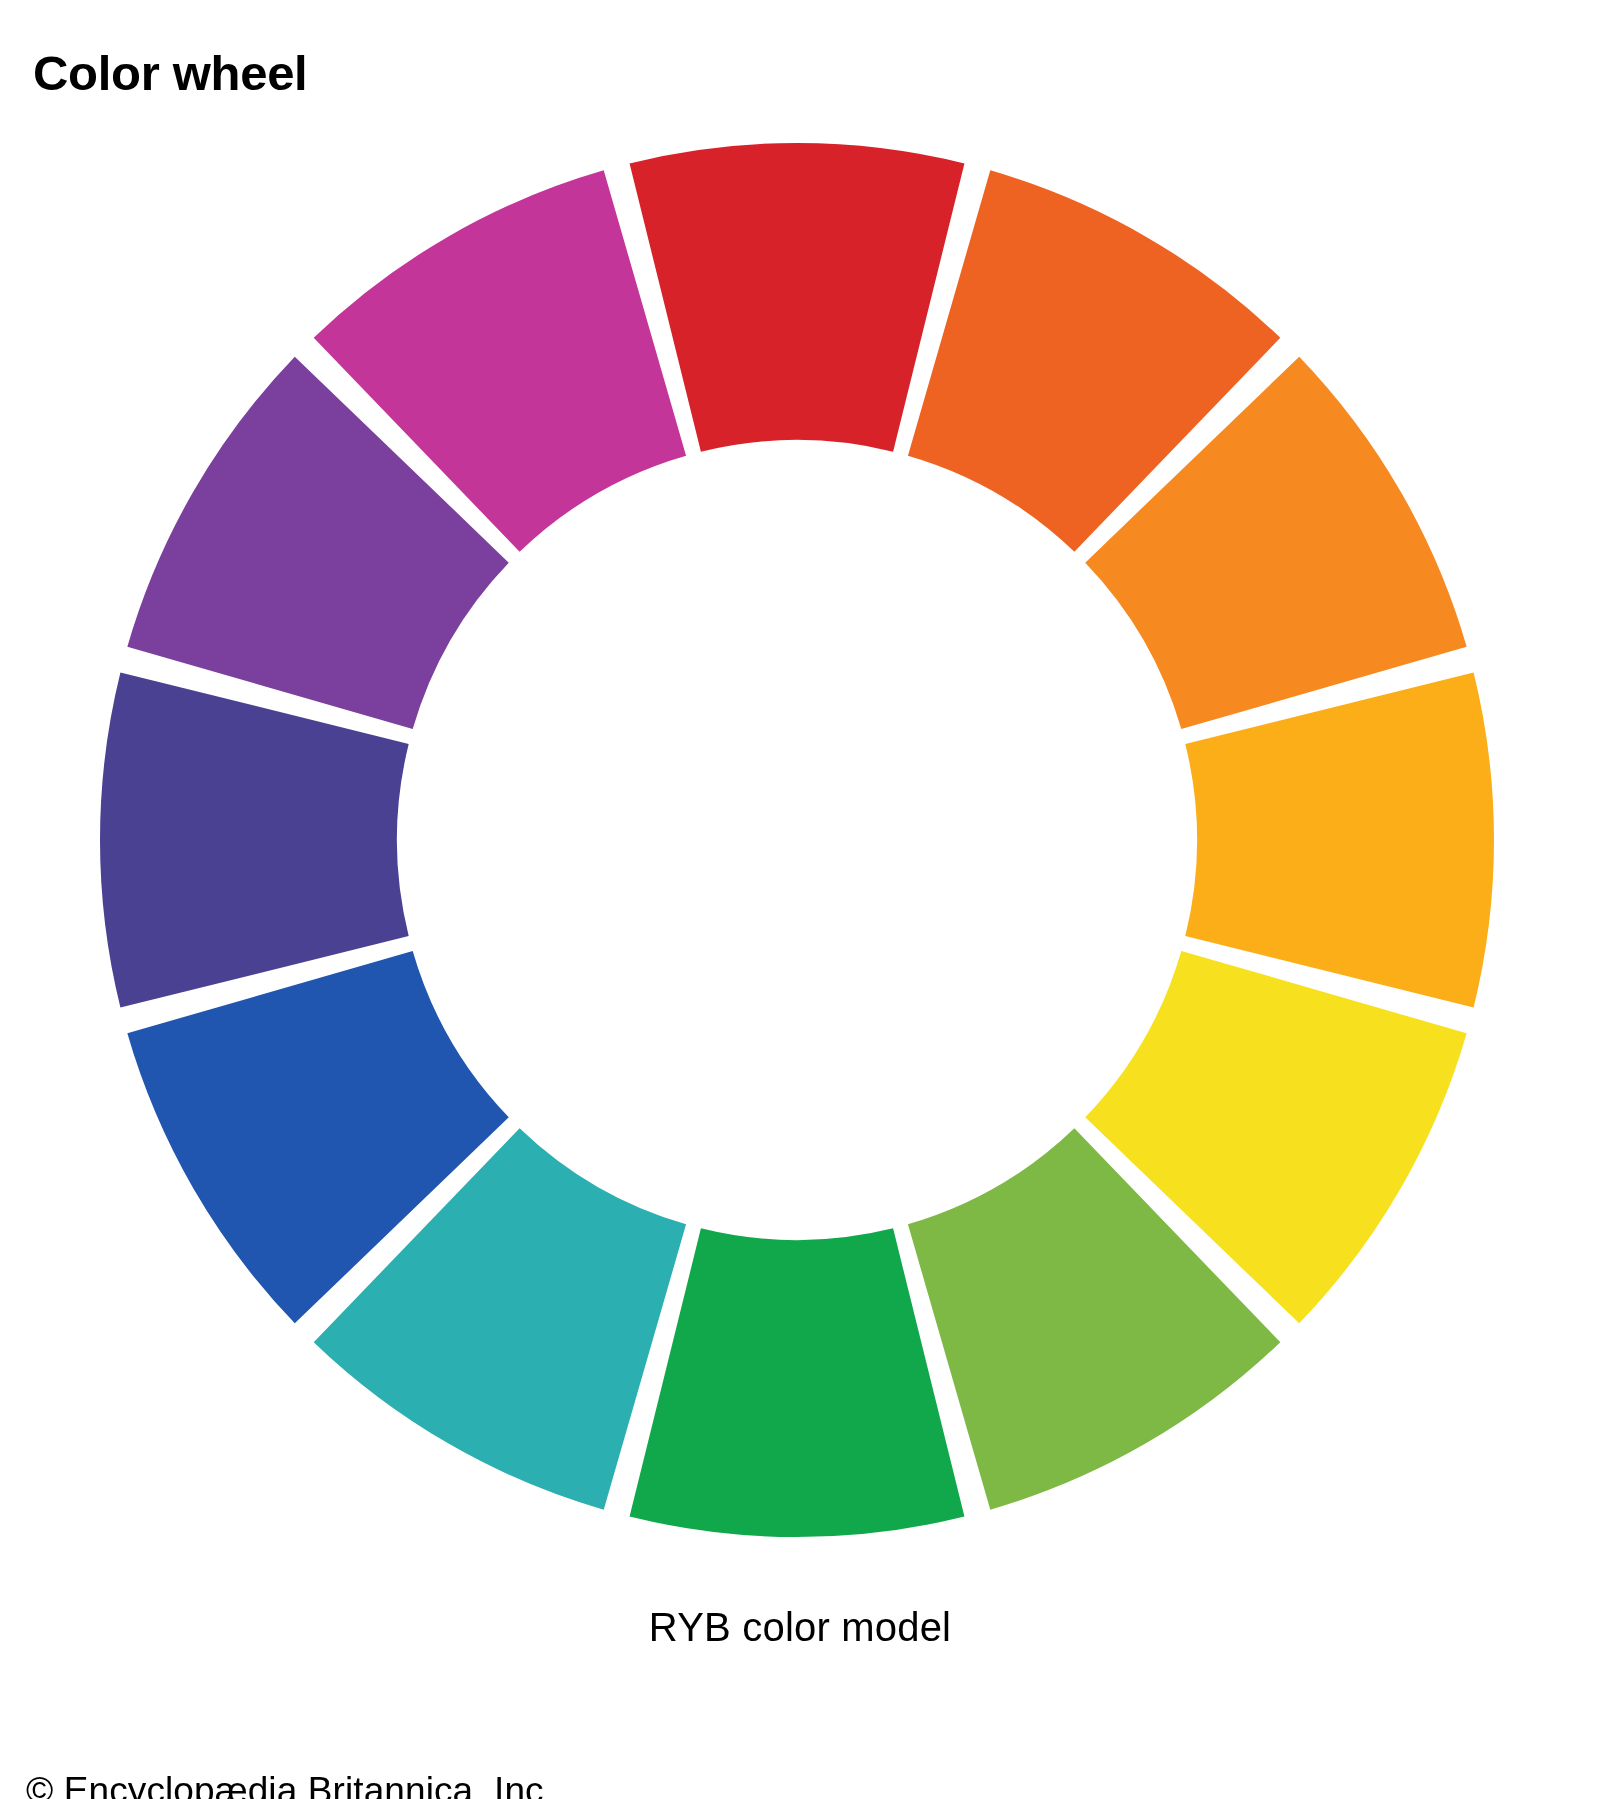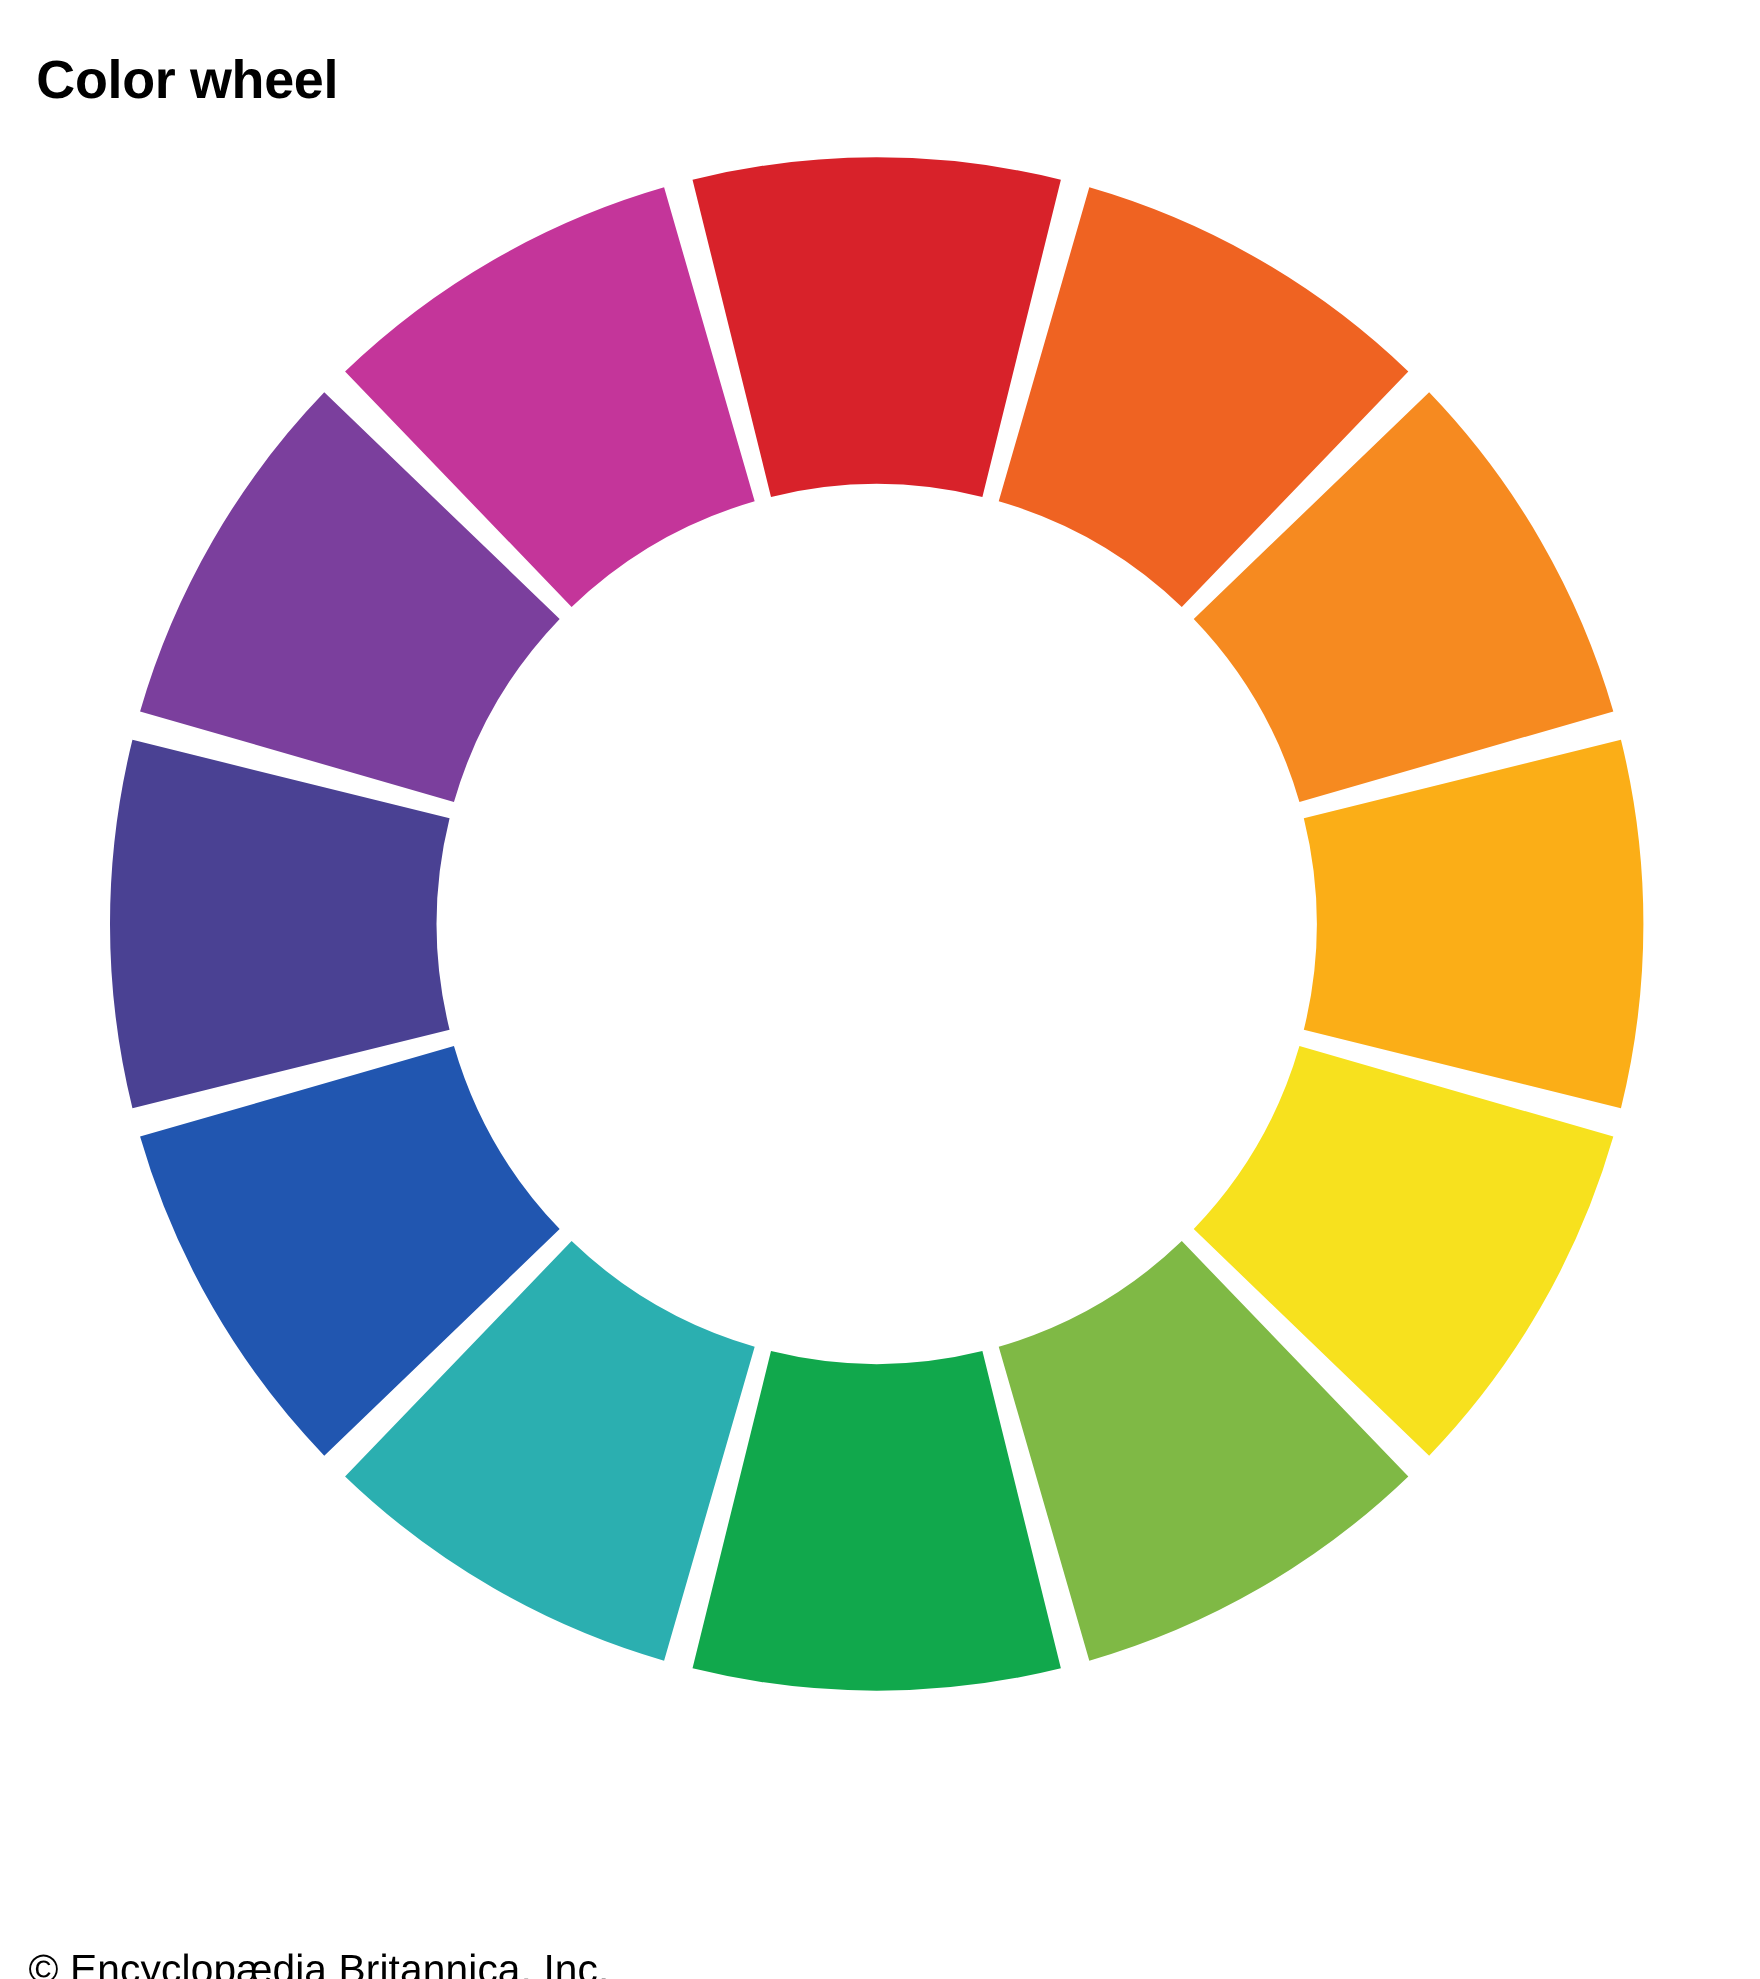--- a/index.html
+++ b/index.html
@@ -88,16 +88,17 @@
           <path d="M 964.44 1416.59 A 697 697 0 0 1 629.56 1416.59 L 700.91 1128.29 A 400 400 0 0 0 893.09 1128.29 Z" fill="#11a84c"></path>
           <path d="M 603.71 1409.66 A 697 697 0 0 1 313.70 1242.22 L 519.64 1028.22 A 400 400 0 0 0 686.07 1124.31 Z" fill="#2bafb0"></path>
           <path d="M 294.78 1223.30 A 697 697 0 0 1 127.34 933.29 L 412.69 850.93 A 400 400 0 0 0 508.78 1017.36 Z" fill="#2156b0"></path>
           <path d="M 120.41 907.44 A 697 697 0 0 1 120.41 572.56 L 408.71 643.91 A 400 400 0 0 0 408.71 836.09 Z" fill="#4a4193"></path>
           <path d="M 127.34 546.71 A 697 697 0 0 1 294.78 256.70 L 508.78 462.64 A 400 400 0 0 0 412.69 629.07 Z" fill="#7b3f9d"></path>
           <path d="M 313.70 237.78 A 697 697 0 0 1 603.71 70.34 L 686.07 355.69 A 400 400 0 0 0 519.64 451.78 Z" fill="#c4359a"></path>
         </g>
     </svg>
   </div>
 
+  <div class="fig-caption">RYB color model</div>
 
   <div class="fig-credit">© Encyclopædia Britannica, Inc.</div>
 
 </div>
 
 </body></html>

